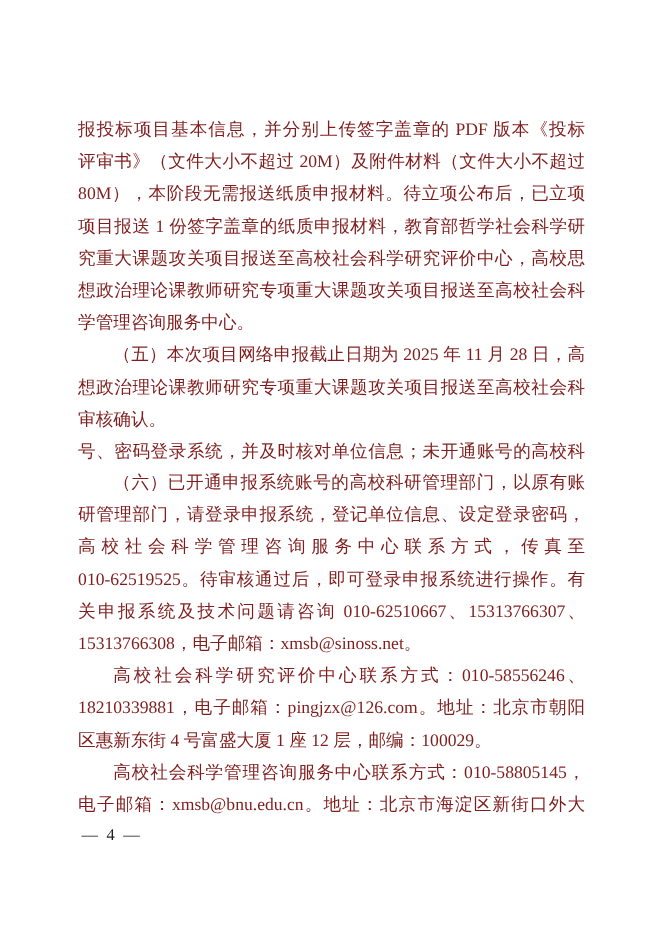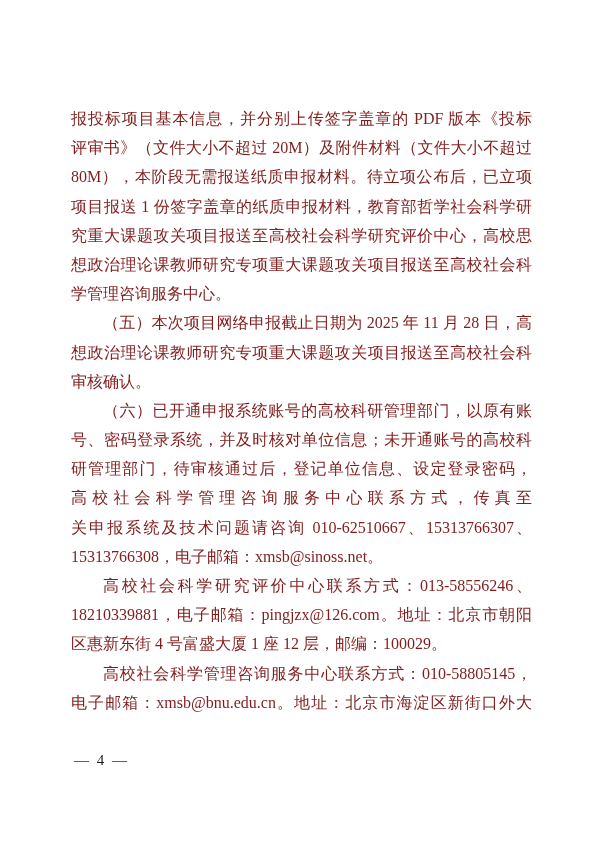--- a/index.html
+++ b/index.html
@@ -59,26 +59,27 @@
     <div class="line">报投标项目基本信息，并分别上传签字盖章的 PDF 版本《投标</div>
     <div class="line">评审书》（文件大小不超过 20M）及附件材料（文件大小不超过</div>
     <div class="line">80M），本阶段无需报送纸质申报材料。待立项公布后，已立项</div>
     <div class="line">项目报送 1 份签字盖章的纸质申报材料，教育部哲学社会科学研</div>
     <div class="line">究重大课题攻关项目报送至高校社会科学研究评价中心，高校思</div>
     <div class="line">想政治理论课教师研究专项重大课题攻关项目报送至高校社会科</div>
     <div class="line end">学管理咨询服务中心。</div>
     <div class="line indent">（五）本次项目网络申报截止日期为 2025 年 11 月 28 日，高</div>
     <div class="line">想政治理论课教师研究专项重大课题攻关项目报送至高校社会科</div>
     <div class="line end">审核确认。</div>
+    <div class="line">号、密码登录系统，并及时核对单位信息；未开通账号的高校科</div>
     <div class="line indent">（六）已开通申报系统账号的高校科研管理部门，以原有账</div>
-    <div class="line">号、密码登录系统，并及时核对单位信息；未开通账号的高校科</div>
-    <div class="line">研管理部门，待审核通过后，登记单位信息、设定登录密码，</div>
+    <div class="line">研管理部门，请登录申报系统，登记单位信息、设定登录密码，</div>
     <div class="line">高校社会科学管理咨询服务中心联系方式，传真至</div>
+    <div class="line">010-62519525。待审核通过后，即可登录申报系统进行操作。有</div>
     <div class="line">关申报系统及技术问题请咨询 010-62510667、15313766307、</div>
     <div class="line end">15313766308，电子邮箱：xmsb@sinoss.net。</div>
-    <div class="line indent">高校社会科学研究评价中心联系方式：013-58556246、</div>
+    <div class="line indent">高校社会科学研究评价中心联系方式：010-58556246、</div>
     <div class="line">18210339881，电子邮箱：pingjzx@126.com。地址：北京市朝阳</div>
     <div class="line end">区惠新东街 4 号富盛大厦 1 座 12 层，邮编：100029。</div>
     <div class="line indent">高校社会科学管理咨询服务中心联系方式：010-58805145，</div>
     <div class="line">电子邮箱：xmsb@bnu.edu.cn。地址：北京市海淀区新街口外大</div>
   </div>
   <div class="page-number">— 4 —</div>
 </div>
 
 </body></html>

